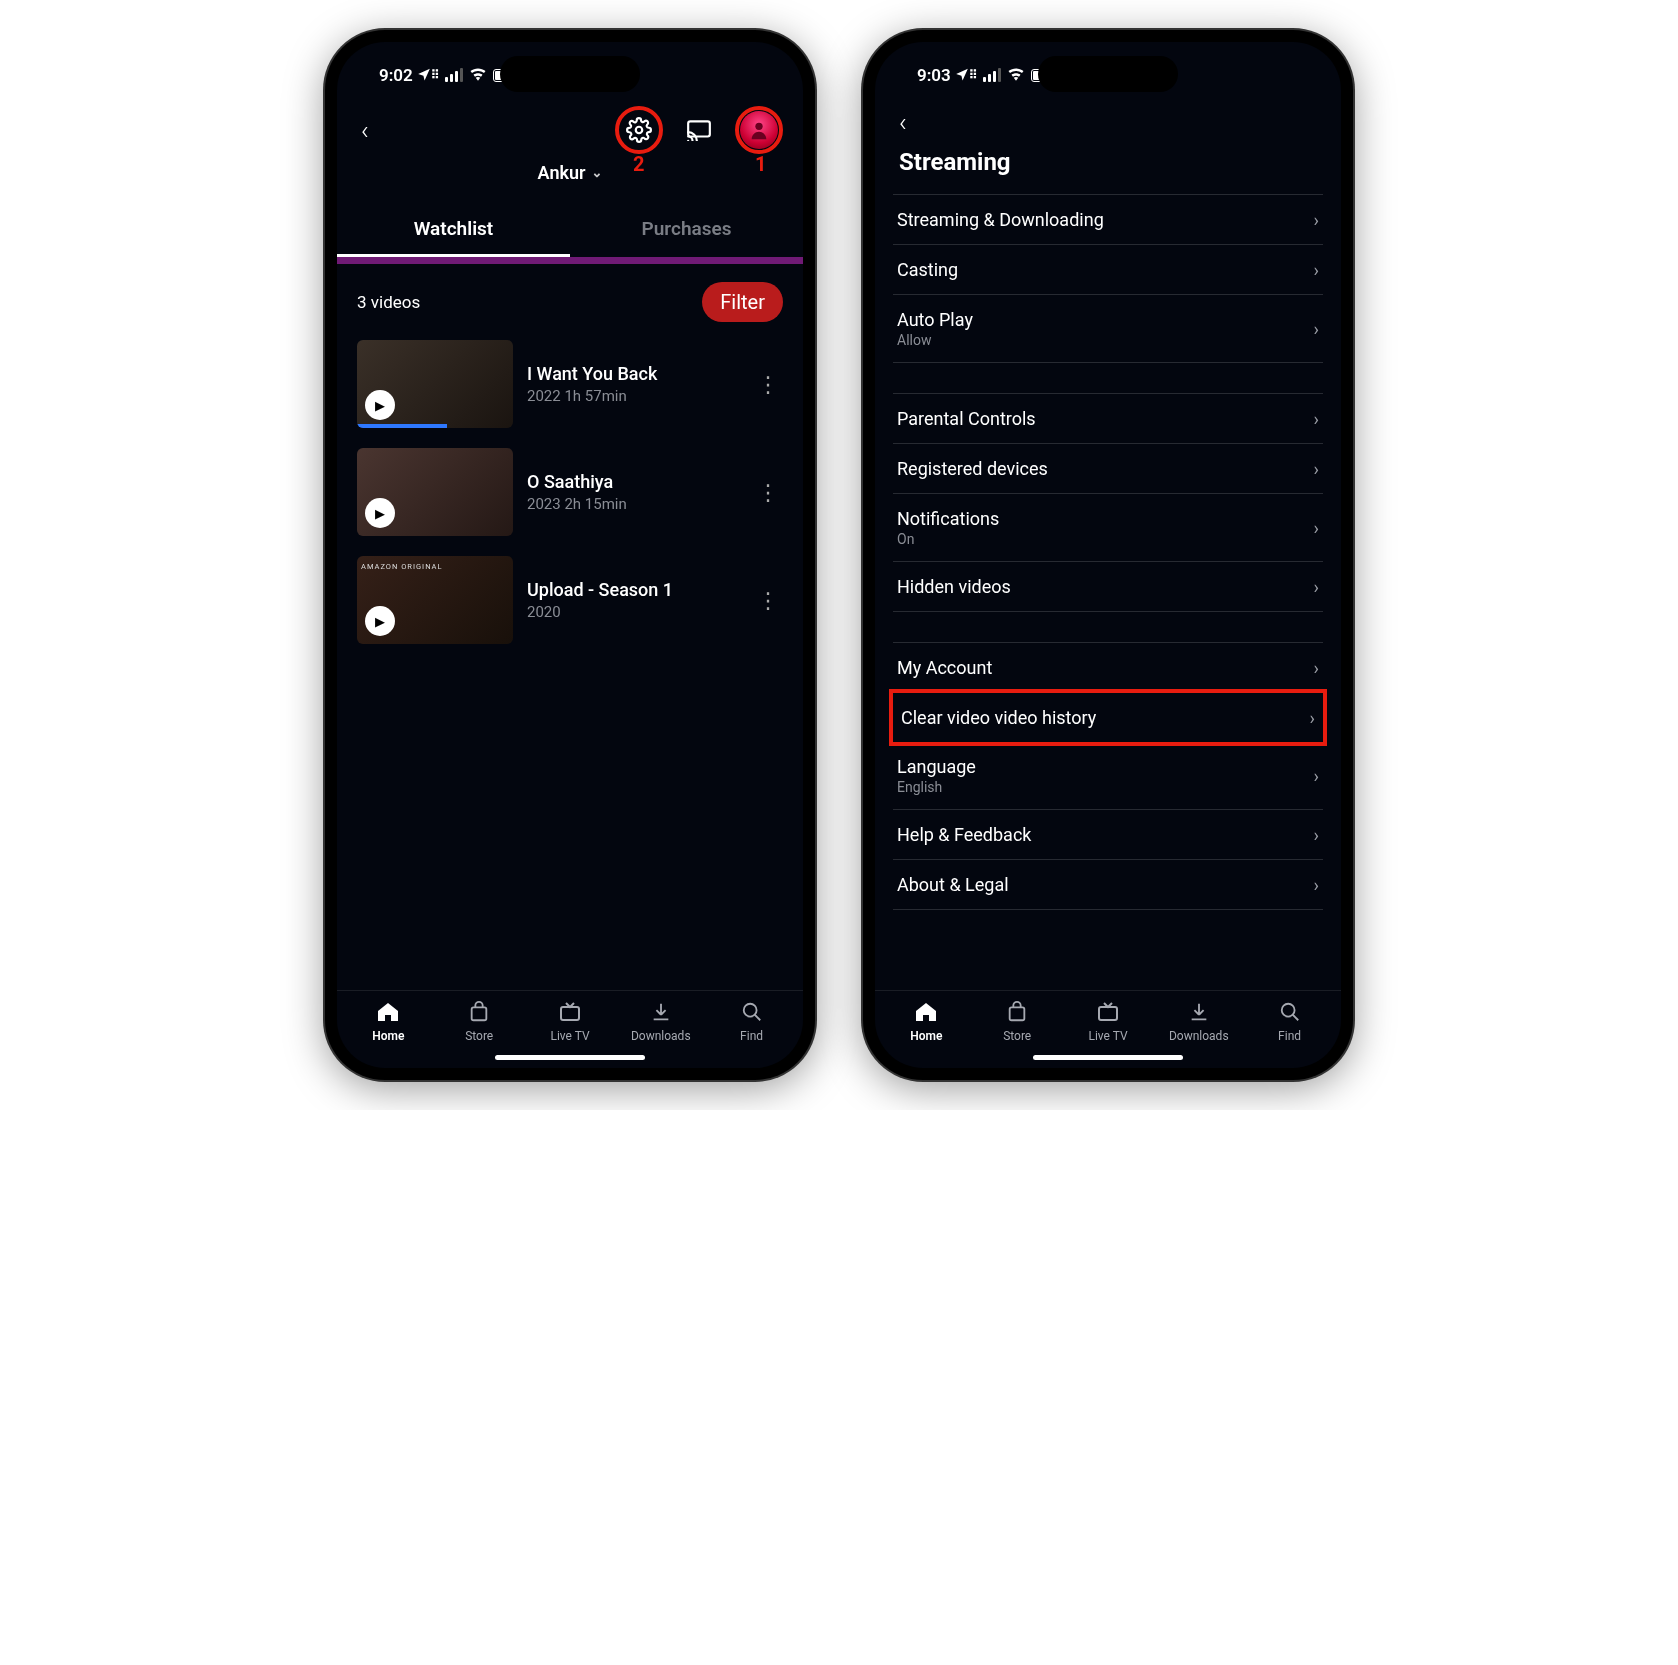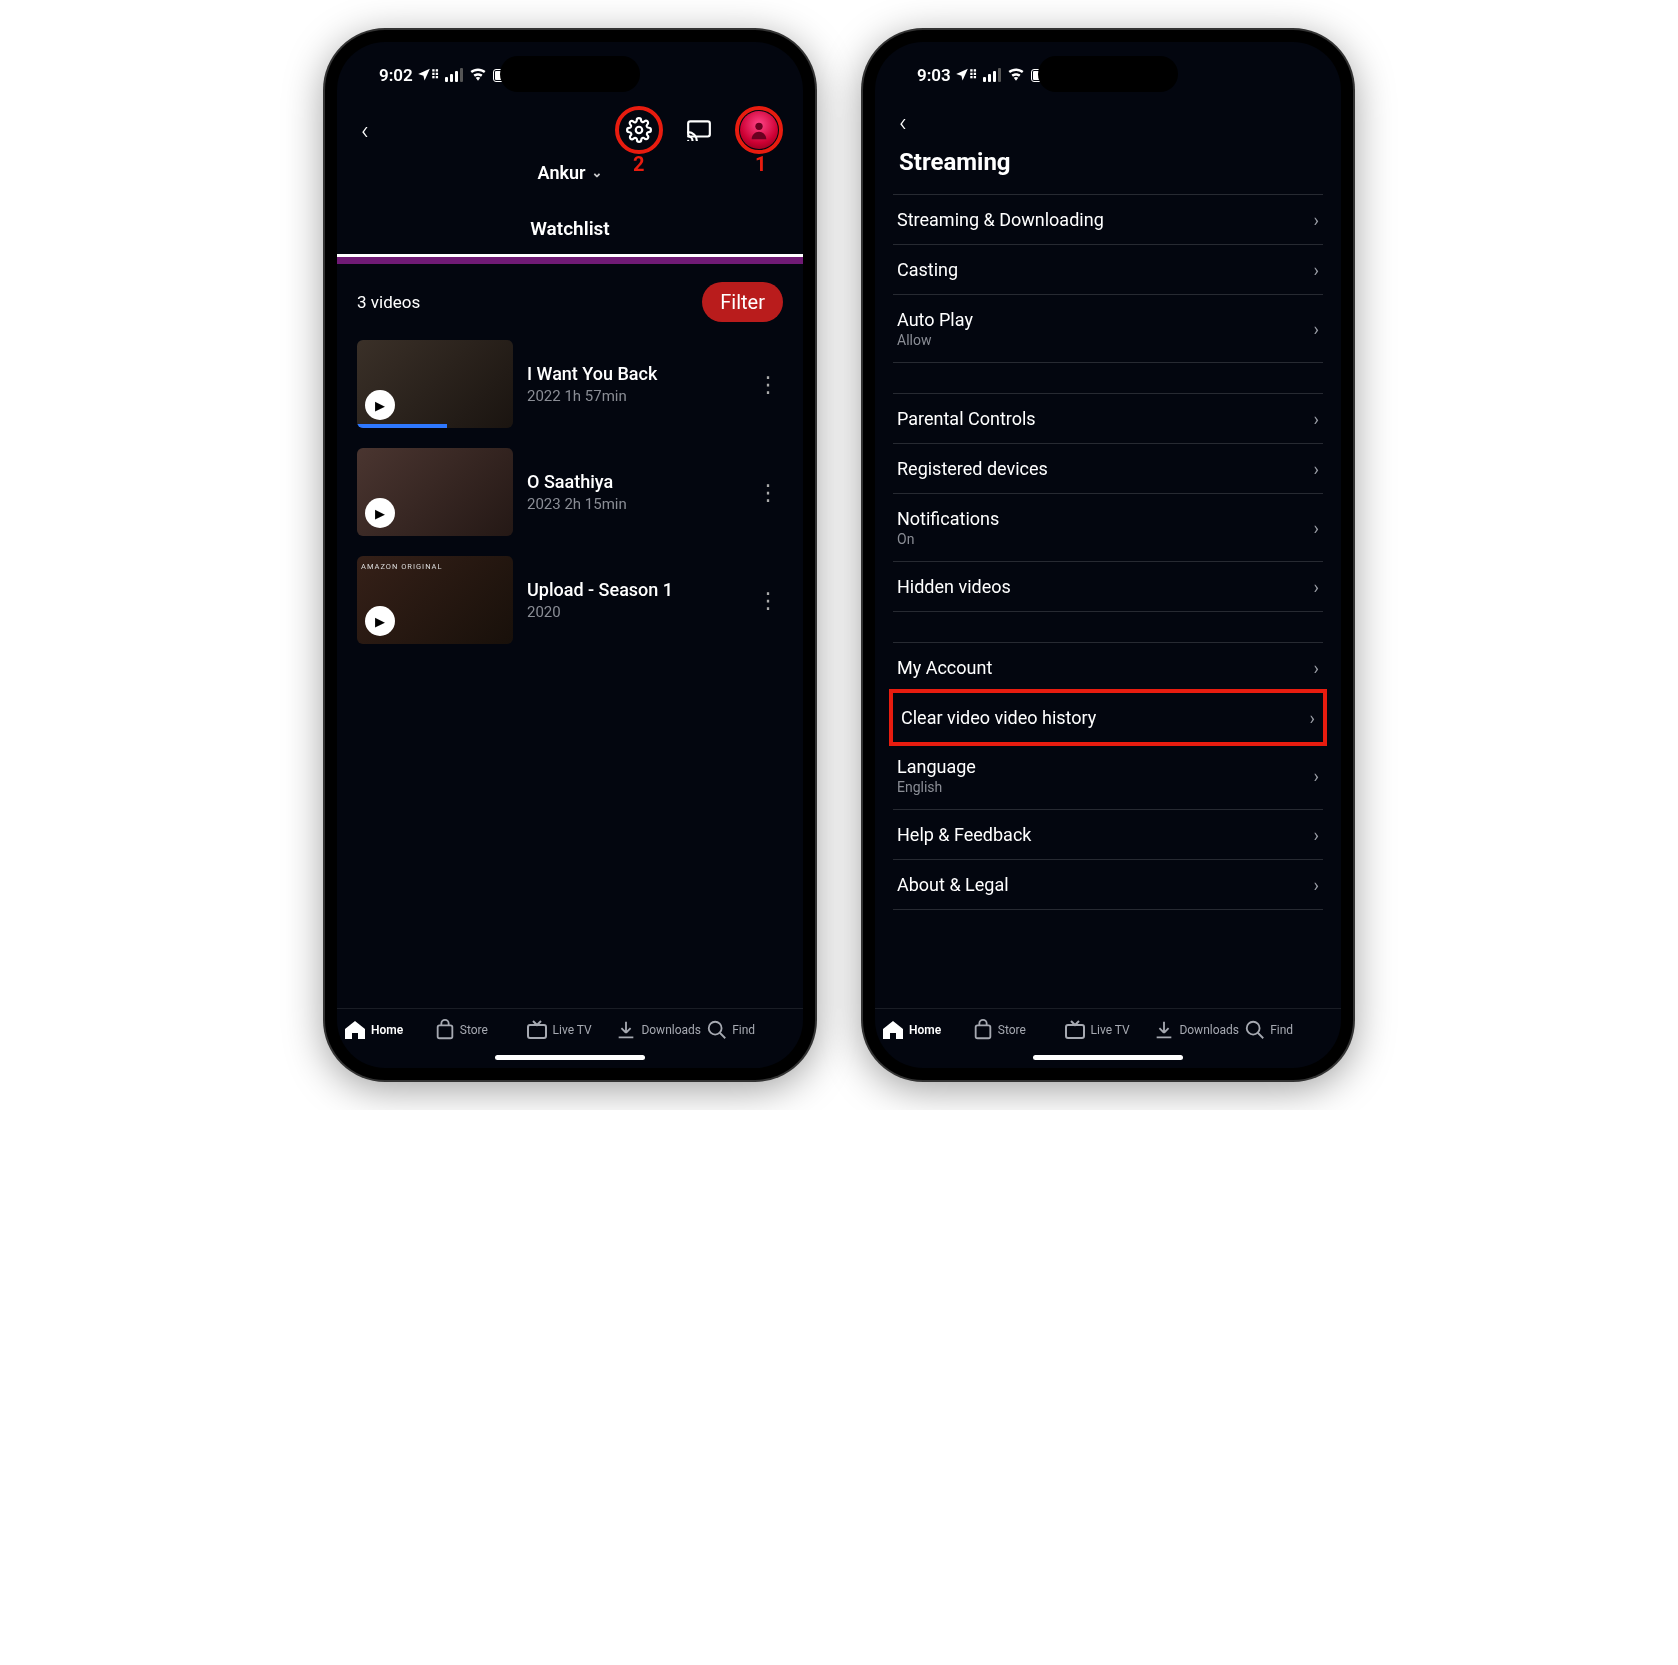--- a/index.html
+++ b/index.html
@@ -211,21 +211,21 @@
   .tab-bar {
     margin-top:auto;
     display:flex;
     justify-content:space-around;
     padding: 8px 6px 6px;
     border-top:1px solid #1a1d25;
   }
   .tab-item {
     flex:1;
     display:flex;
-    flex-direction:row;
+    flex-direction:column;
     align-items:center;
     gap:4px;
     font-size:12px;
     color:#a6a9b1;
     cursor:pointer;
   }
   .tab-item.active { color:#fff; font-weight:600;}
   .tab-icon { font-size:22px; height:26px; display:flex; align-items:center;}
   
   .home-indicator {
@@ -299,20 +299,21 @@
       </div>
     </div>
 
     <div class="profile-selector">
       <span>Ankur</span>
       <span class="chev">⌄</span>
     </div>
 
     <div class="tabs">
       <div class="tab active">Watchlist</div>
+      <div class="tab">Purchases</div>
     </div>
 
     <div class="list-header">
       <span>3 videos</span>
       <span class="filter-pill">Filter</span>
     </div>
 
     <div class="video-row">
       <div class="thumb" style="background:linear-gradient(135deg,#3a3028,#1a1410);">
         <div class="play">▶</div>

